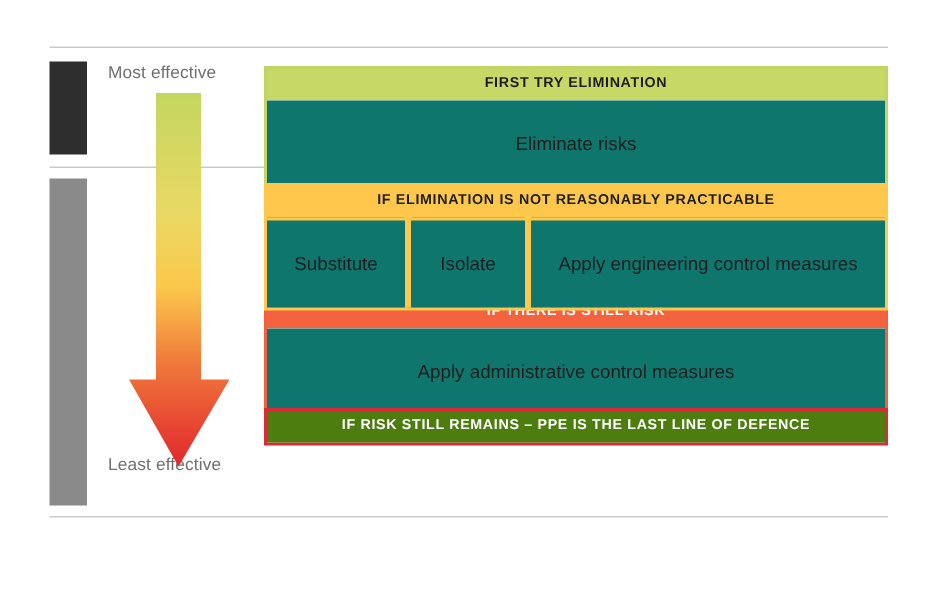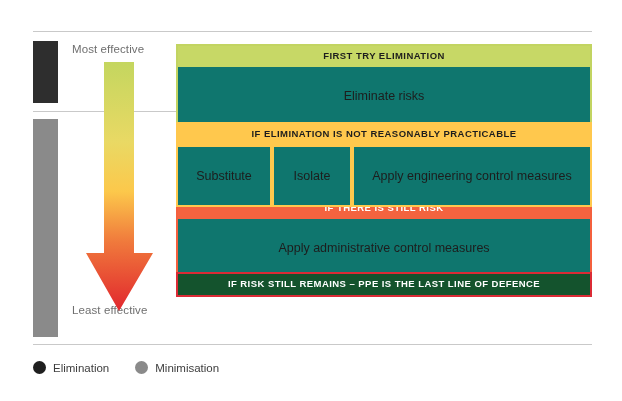--- a/index.html
+++ b/index.html
@@ -128,21 +128,21 @@
     top: 196px;
     border-color: #f4603e;
   }
   .tier.t3 .tier-head { background: #f4633f; color: #ffffff; }
 
   
   .tier.t4 {
     top: 272px;
     border-color: #db2b35;
   }
-  .tier.t4 .tier-head { background: #14532d; color: #ffffff; }
+  .tier.t4 .tier-head { background: #4d7c0f; color: #ffffff; }
 
   
   .legend {
     position: absolute;
     left: 33px;
     top: 361px;
     display: flex;
     align-items: center;
     gap: 26px;
   }
@@ -215,24 +215,14 @@
       <div class="cell c-substitute">Substitute</div>
       <div class="cell c-isolate">Isolate</div>
       <div class="cell c-engineer">Apply engineering control measures</div>
     </div>
   </div>
 
   <div class="tier t4">
     <div class="tier-head">IF RISK STILL REMAINS – PPE IS THE LAST LINE OF DEFENCE</div>
   </div>
 
-  <div class="legend">
-    <div class="legend-item">
-      <span class="legend-dot dark"></span>
-      <span class="legend-text">Elimination</span>
-    </div>
-    <div class="legend-item">
-      <span class="legend-dot grey"></span>
-      <span class="legend-text">Minimisation</span>
-    </div>
-  </div>
 
 </div>
 
 </body></html>

